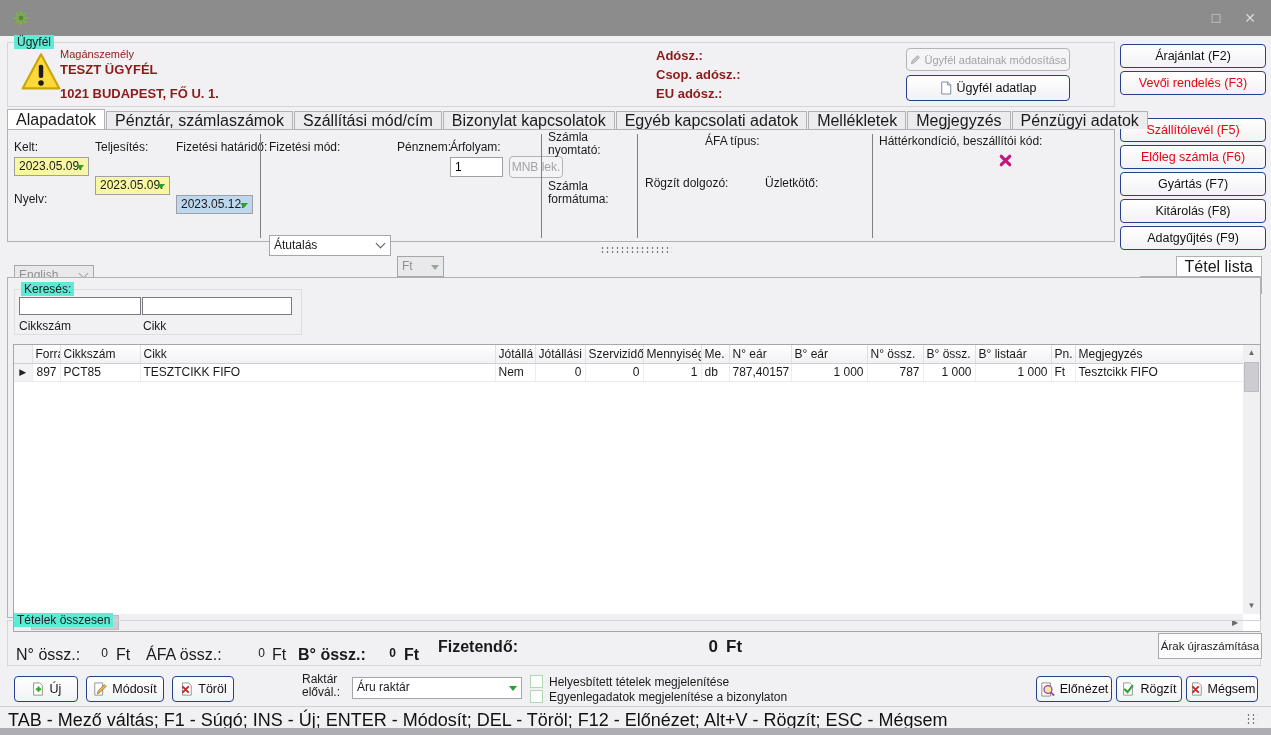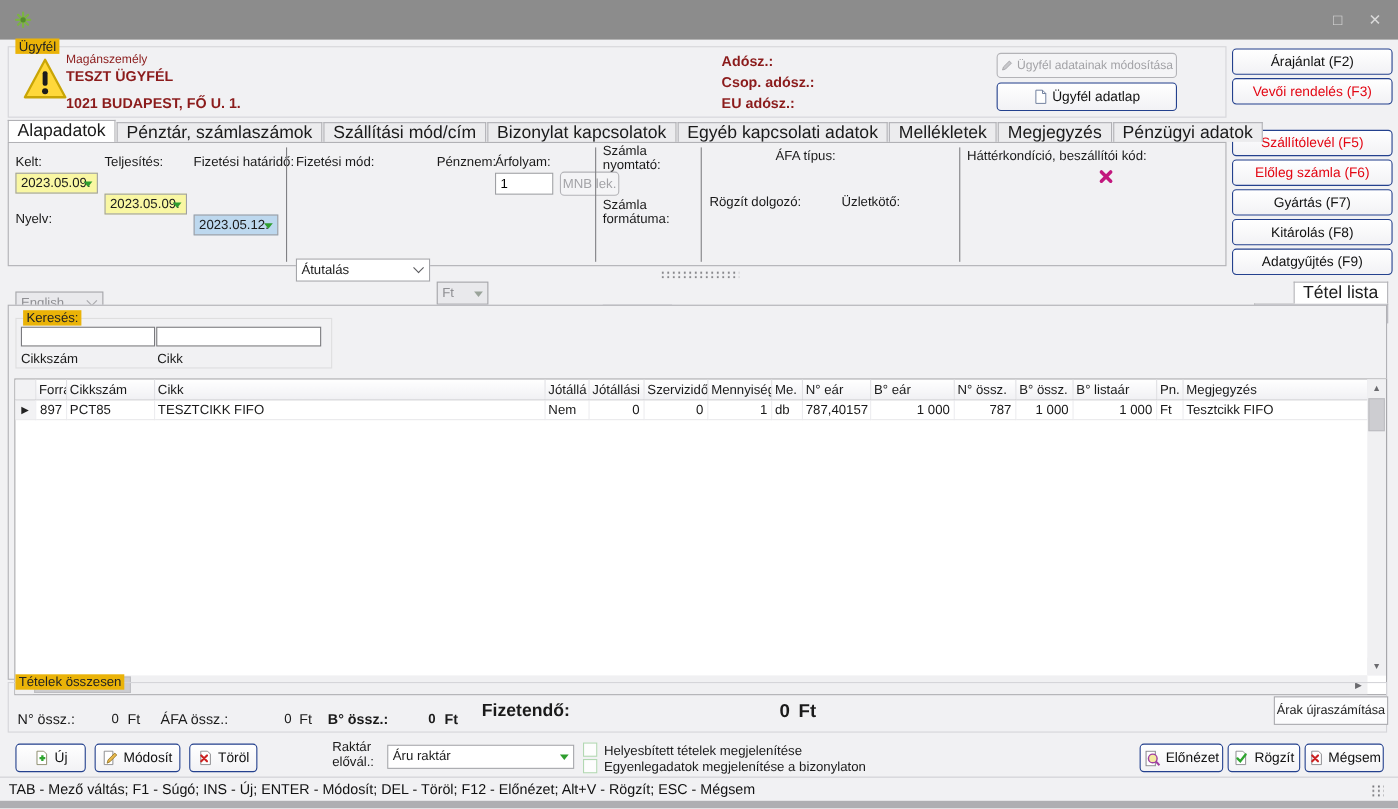--- a/index.html
+++ b/index.html
@@ -12,21 +12,21 @@
   .abs { position:absolute; }
   .nowrap { white-space:nowrap; }
 
   
   .titlebar { left:0; top:0; width:1271px; height:36px; background:#8c8c8c; color:#f4f4f4; }
   .titlebar .ttl { position:absolute; left:38px; top:0; line-height:36px; font-size:13px; }
   .win-btn { position:absolute; top:7px; width:30px; height:22px; text-align:center; line-height:22px; color:#d9d9d9; font-size:14px; cursor:default; }
 
   
   .groupbox { border:1px solid #d5d5d9; }
-  .grouplabel { position:absolute; top:-8px; left:6px; background:#eab308; padding:0 3px; font-size:12px; color:#222; }
+  .grouplabel { position:absolute; top:-8px; left:6px; background:#5eead4; padding:0 3px; font-size:12px; color:#222; }
 
   
   .maroon { color:#8b1b1b; }
   .b { font-weight:bold; }
 
   
   .bbtn {
     border:1px solid #24418e; border-radius:4px;
     background:linear-gradient(#ffffff,#f2f2f5);
     font-size:12.5px; color:#111; text-align:center;
@@ -92,25 +92,25 @@
   .sb-btn { position:absolute; background:#f0f0f2; color:#6a6a6e; font-size:8px; text-align:center; cursor:pointer; }
   .sb-thumb { position:absolute; background:#cdcdd1; border:1px solid #bdbdc1; cursor:pointer; }
 
   
   .grip { background-image:radial-gradient(#77777b 1px, transparent 1.2px); background-size:5px 4px; }
 
   
   .chk { width:13px; height:13px; border:1px solid #b2d8b2; background:#fdfdfd; display:inline-block; }
 
   
-  .tot-lbl { font-size:13px; }
+  .tot-lbl { font-size:16px; }
   .tot-val { font-size:12px; text-align:right; display:inline-block; }
   .big { font-size:16px; font-weight:bold; }
 
-  .statusbar { background:#f1f1f3; border-top:1px solid #cfcfd3; font-size:13px; color:#111; }
+  .statusbar { background:#f1f1f3; border-top:1px solid #cfcfd3; font-size:18px; color:#111; }
   .bottom-strip { background:#aeaeb2; }
   svg { display:block; }
 </style>
 </head>
 <body>
 
 <div class="abs titlebar">
   <span class="abs" style="left:13px;top:10px;">
     <svg width="16" height="16" viewBox="0 0 16 16">
         <g stroke="#7cb342" stroke-width="2" stroke-linecap="round">

